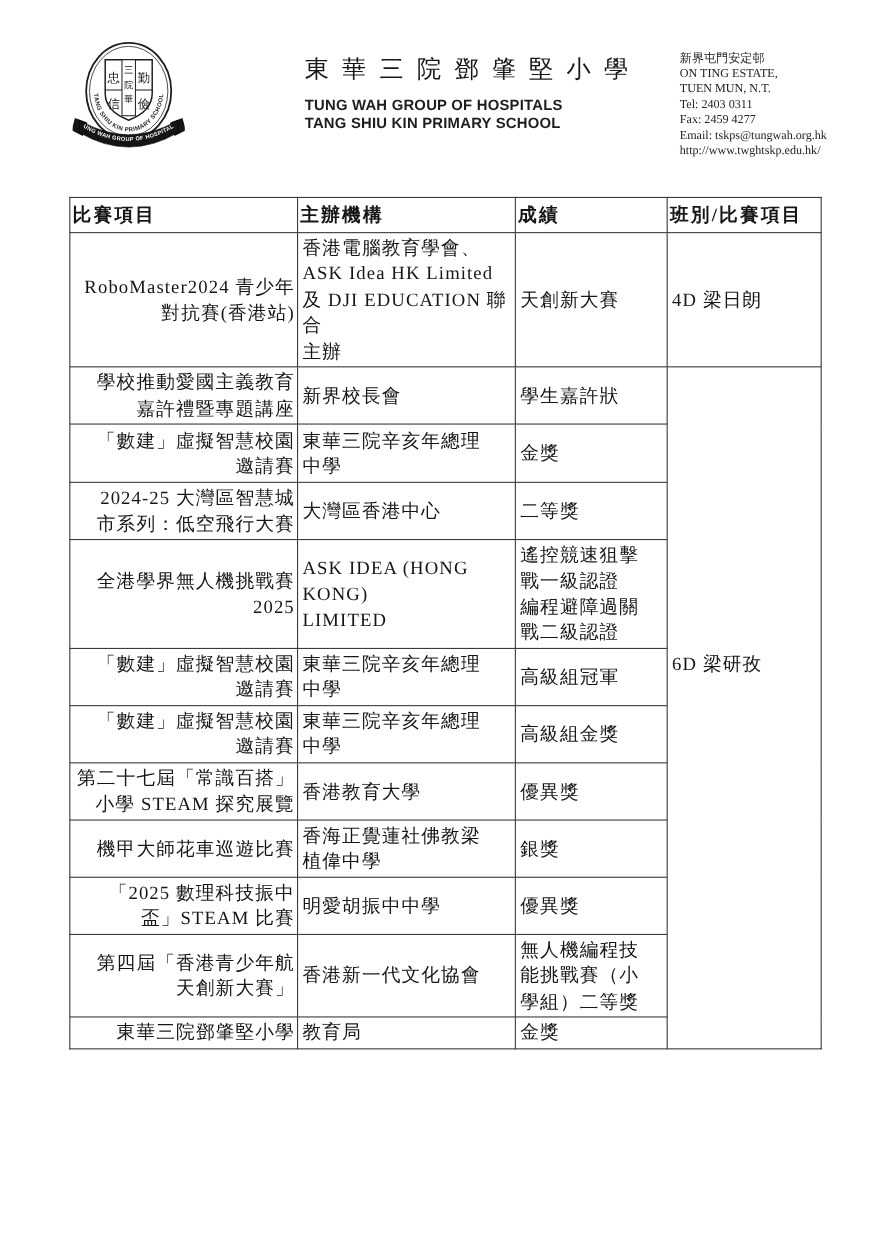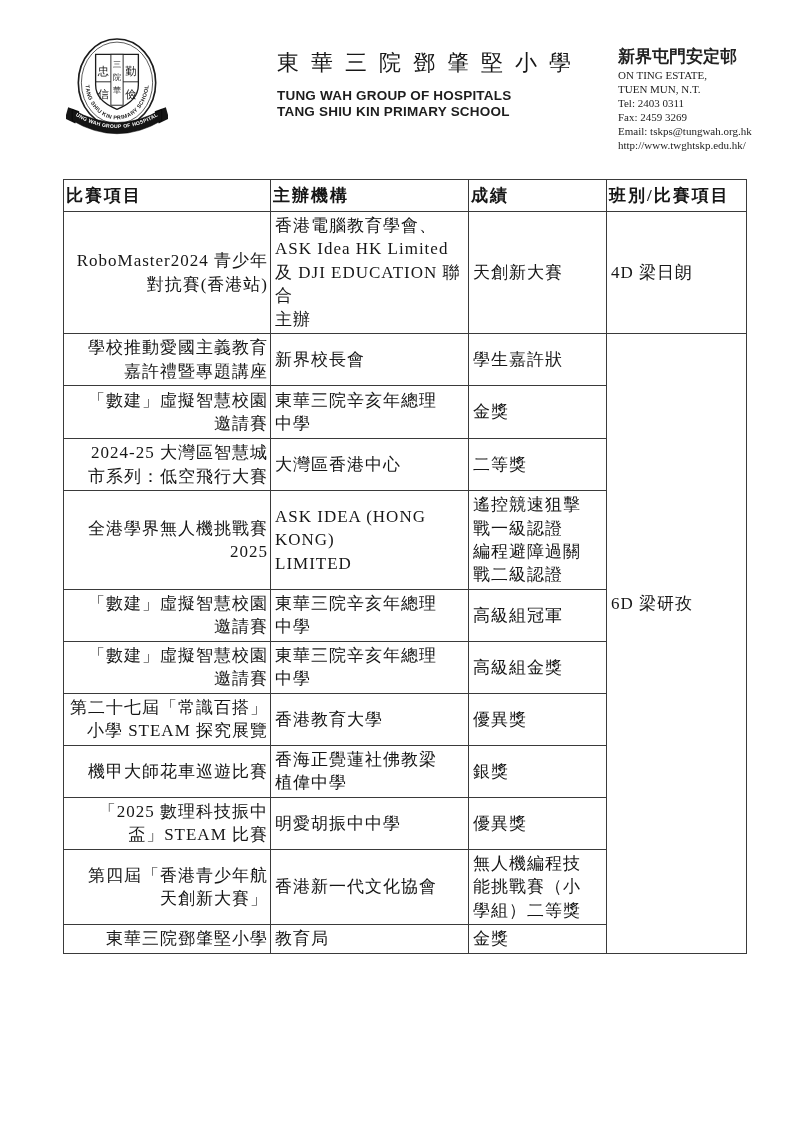--- a/index.html
+++ b/index.html
@@ -30,21 +30,21 @@
     font-size:13.5px;
     line-height:1.18;
     letter-spacing:0.2px;
     color:#1d1d1d;
   }
   .contact-block{
     position:absolute;left:618px;top:46px;width:180px;
     font-size:11px;line-height:1.28;color:#222;
   }
   .contact-block .line{white-space:nowrap;}
-  .contact-block .line:first-child{font-size:17px;font-weight:bold;}
+  .contact-block .line:first-child{font-size:11px;}
 
   
   .results-table{
     position:absolute;left:63px;top:179px;
     width:683px;
     border-collapse:collapse;
     table-layout:fixed;
     font-size:17px;
     letter-spacing:1px;
     color:#161616;
@@ -117,21 +117,21 @@
       <div>TUNG WAH GROUP OF HOSPITALS</div>
       <div>TANG SHIU KIN PRIMARY SCHOOL</div>
     </div>
   </div>
 
   <div class="contact-block">
     <div class="line">新界屯門安定邨</div>
     <div class="line">ON TING ESTATE,</div>
     <div class="line">TUEN MUN, N.T.</div>
     <div class="line">Tel: 2403 0311</div>
-    <div class="line">Fax: 2459 3269</div>
+    <div class="line">Fax: 2459 4277</div>
     <div class="line">Email: tskps@tungwah.org.hk</div>
     <div class="line">http://www.twghtskp.edu.hk/</div>
   </div>
 
   <table class="results-table">
     <colgroup>
       <col style="width:207px">
         <col style="width:198px">
         <col style="width:138px">
         <col style="width:140px">

